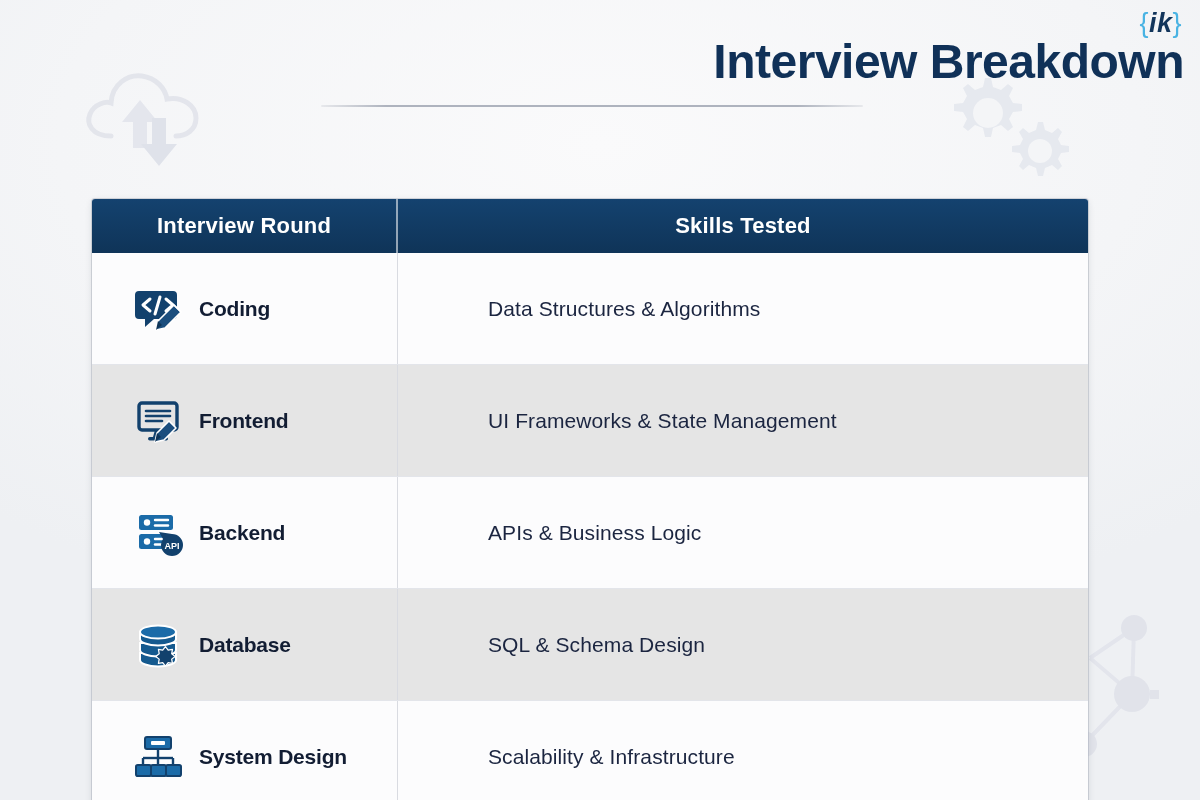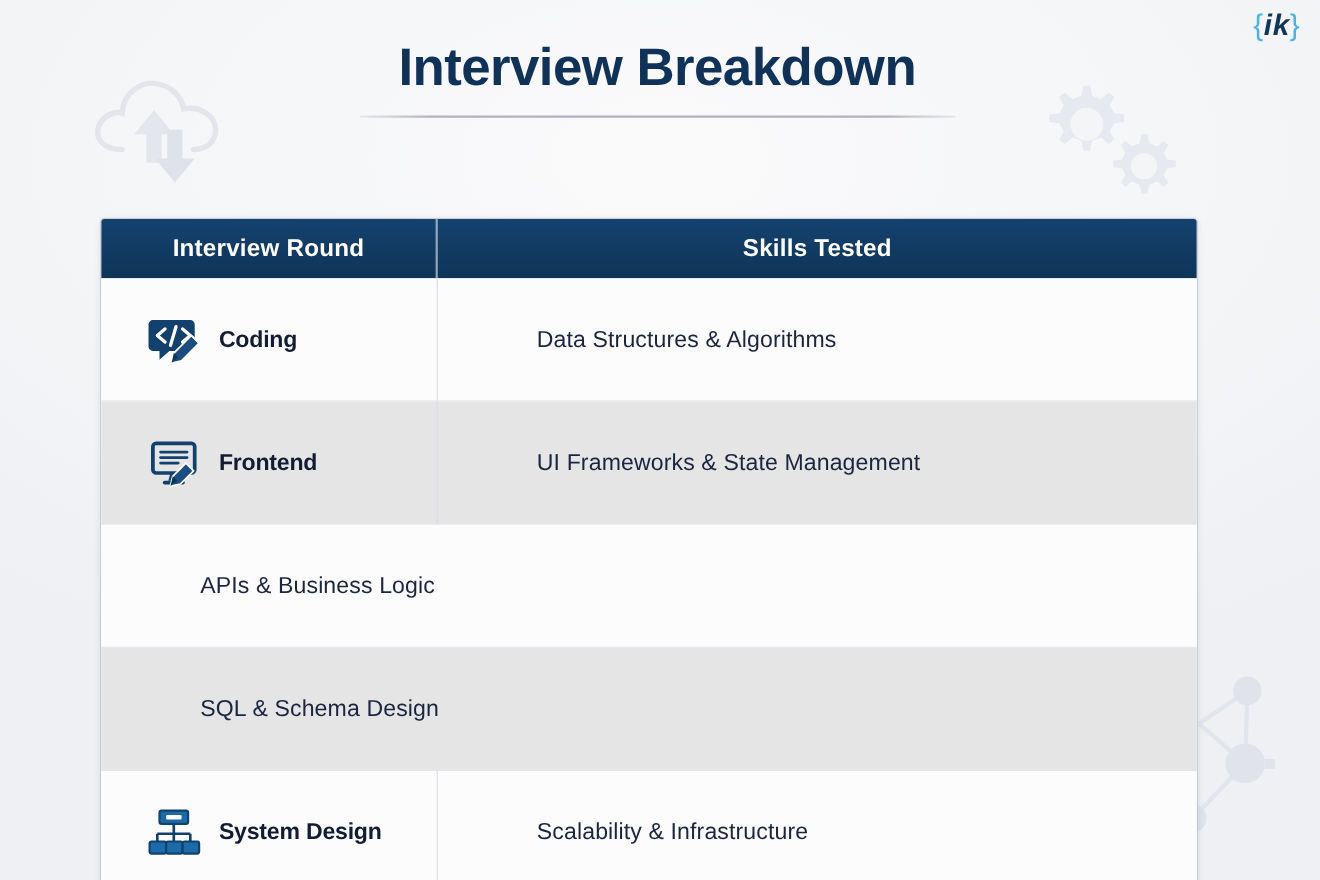--- a/index.html
+++ b/index.html
@@ -47,23 +47,23 @@
     letter-spacing: .5px;
     line-height: 1;
     white-space: nowrap;
   }
   .logo .brace { color: #49b3e3; font-weight: 500; }
   .logo .name  { color: #12355b; font-style: italic; }
 
   
   .page-head {
     position: absolute;
-    left: 0; right: 5px; top: 36px;
+    left: 0; right: 16px; top: 36px;
     z-index: 4;
-    text-align: center;
+    text-align: right;
   }
   .page-title {
     font-size: 48px;
     font-weight: 700;
     color: #103158;
     letter-spacing: -0.5px;
     line-height: 1.1;
   }
   .title-rule {
     width: 542px;
@@ -261,26 +261,59 @@
         </svg>
       </span>
       <span class="round-label">Frontend</span>
     </div>
     <div class="c2">
       <span class="skill-label">UI Frameworks &amp; State Management</span>
     </div>
   </div>
 
   <div class="t-row odd">
+    <div class="c1">
+      <span class="row-icon">
+        <svg width="52" height="52" viewBox="0 0 52 52" aria-hidden="true">
+          <rect x="5" y="8" width="34" height="15" rx="2.5" fill="#1b6ba8"></rect>
+          <rect x="5" y="27" width="34" height="15" rx="2.5" fill="#1b6ba8"></rect>
+          <circle cx="13" cy="15.5" r="3.2" fill="#fff"></circle>
+          <circle cx="13" cy="34.5" r="3.2" fill="#fff"></circle>
+          <g stroke="#fff" stroke-width="2.4" stroke-linecap="round">
+            <line x1="21" y1="13" x2="34" y2="13"></line>
+            <line x1="21" y1="18.5" x2="34" y2="18.5"></line>
+            <line x1="21" y1="32" x2="34" y2="32"></line>
+            <line x1="21" y1="37.5" x2="34" y2="37.5"></line>
+          </g>
+          <path d="M38 27 a11 11 0 1 1 -11 11 a11 11 0 0 1 2-6 l-4-7 z" fill="#12416d"></path>
+          <text x="38" y="42" text-anchor="middle" font-family="Liberation Sans, sans-serif" font-size="9" font-weight="700" fill="#fff">API</text>
+        </svg>
+      </span>
+      <span class="round-label">Backend</span>
+    </div>
     <div class="c2">
       <span class="skill-label">APIs &amp; Business Logic</span>
     </div>
   </div>
 
   <div class="t-row even">
+    <div class="c1">
+      <span class="row-icon">
+        <svg width="52" height="52" viewBox="0 0 52 52" aria-hidden="true">
+          <g fill="#155a8f" stroke="#fff" stroke-width="2">
+            <path d="M6 34 v7 c0 3.5 8 6.5 18 6.5 s18-3 18-6.5 v-7 z"></path>
+            <path d="M6 24 v7 c0 3.5 8 6.5 18 6.5 s18-3 18-6.5 v-7 z"></path>
+            <path d="M6 13 v7 c0 3.5 8 6.5 18 6.5 s18-3 18-6.5 v-7 z"></path>
+          </g>
+          <ellipse cx="24" cy="13" rx="18" ry="6.6" fill="#1b6ba8" stroke="#fff" stroke-width="2"></ellipse>
+          <path d="M40 30 l3.5 4.5 5.5-1 -1 5.5 4.5 3.5 -4.5 3.5 1 5.5 -5.5-1 -3.5 4.5 -3.5-4.5 -5.5 1 1-5.5 -4.5-3.5 4.5-3.5 -1-5.5 5.5 1 z" fill="#12416d" stroke="#fff" stroke-width="1.6" stroke-linejoin="round" transform="translate(-6,-2) scale(.78) translate(8,8)"></path>
+        </svg>
+      </span>
+      <span class="round-label">Database</span>
+    </div>
     <div class="c2">
       <span class="skill-label">SQL &amp; Schema Design</span>
     </div>
   </div>
 
   <div class="t-row odd">
     <div class="c1">
       <span class="row-icon">
         <svg width="52" height="52" viewBox="0 0 52 52" aria-hidden="true">
           <g stroke="#12416d" stroke-width="2.4" fill="none">

